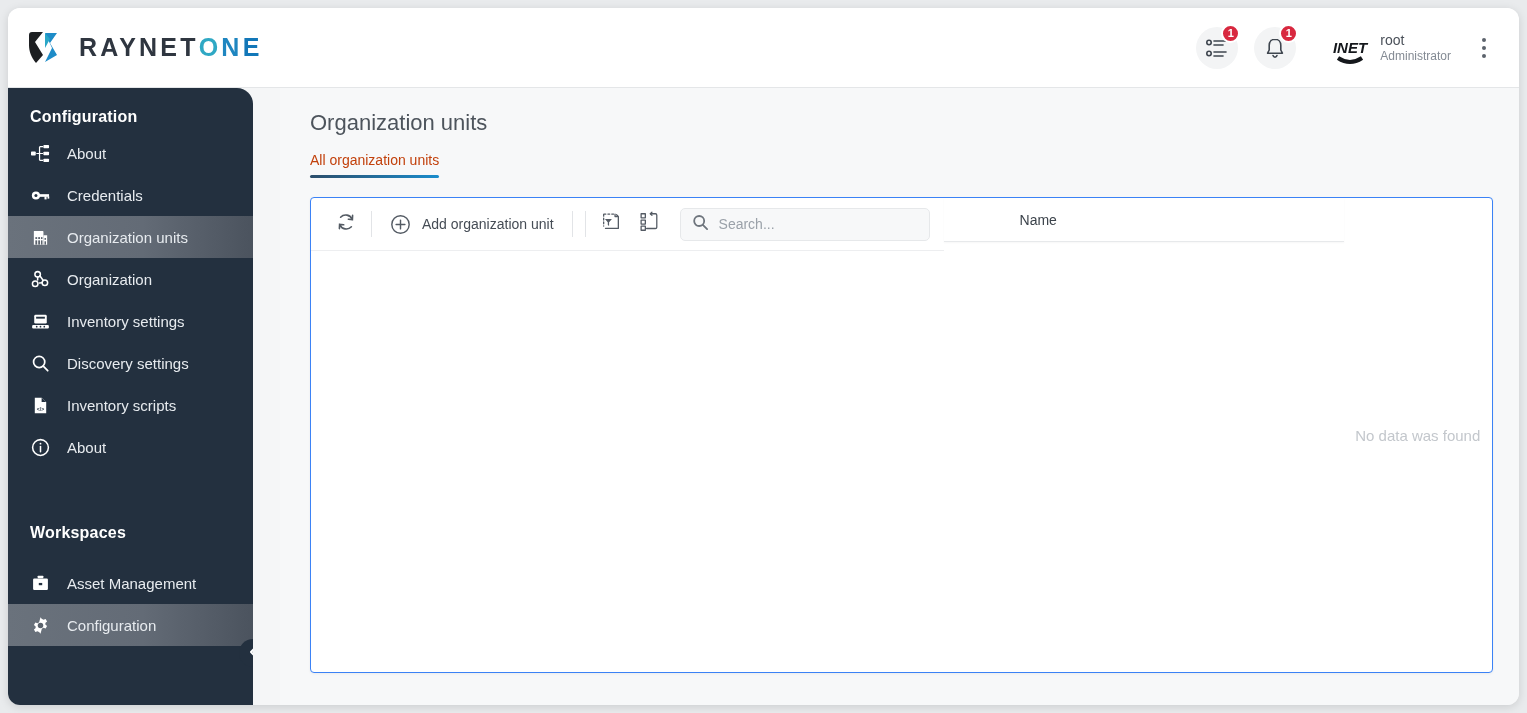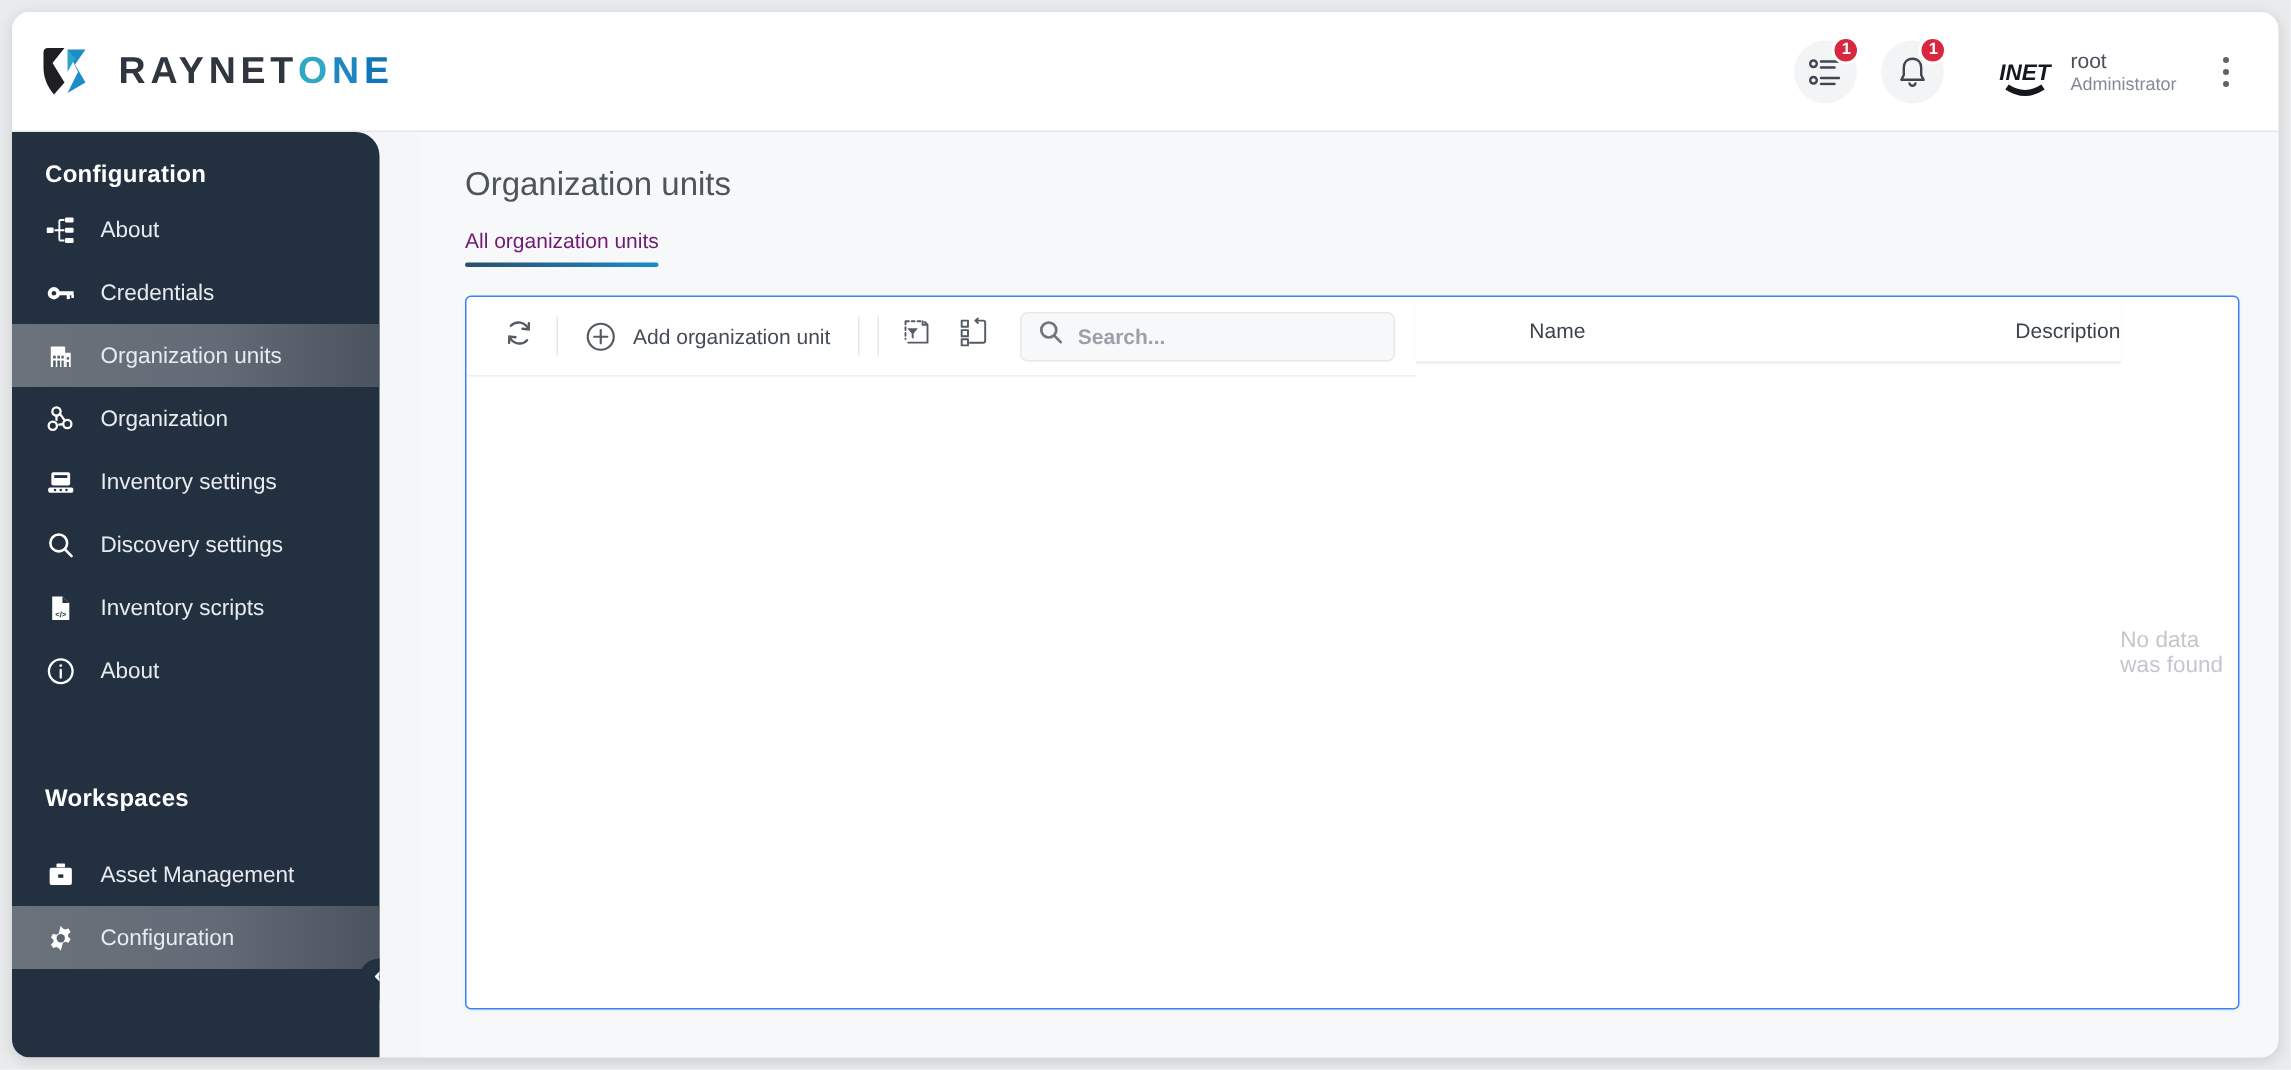--- a/index.html
+++ b/index.html
@@ -172,21 +172,21 @@
   }
   #page-title {
     font-size: 22px;
     color: #4d545c;
     font-weight: 400;
     margin-bottom: 16px;
   }
   .tabs { display: flex; gap: 26px; border-bottom: 0; }
   .tab {
     font-size: 14px;
-    color: #701a75;
+    color: #c2410c;
     padding-bottom: 10px;
     cursor: pointer;
     position: relative;
   }
   .tab.active::after {
     content: "";
     position: absolute;
     left: 0; right: 0; bottom: 0;
     height: 3px;
     background: linear-gradient(90deg, #2c4e6b 0%, #1a8ccc 100%);
@@ -247,21 +247,20 @@
     border-radius: 5px;
     padding: 0 11px;
     margin-left: 12px;
   }
   #search-input {
     border: 0; outline: 0; background: transparent;
     font-size: 14px;
     color: #444a52;
     width: 100%;
     font-family: "Liberation Sans", sans-serif;
-    font-weight: bold;
   }
   #search-input::placeholder { color: #9aa1a9; }
 
   
   #table-head {
     height: 44px;
     display: flex;
     align-items: center;
     border-bottom: 1px solid #e7e9eb;
     box-shadow: 0 1px 2px rgba(0,0,0,0.035);
@@ -580,21 +579,20 @@
                 <circle cx="7.6" cy="7.4" r="5.3"></circle>
                 <line x1="11.5" y1="11.4" x2="16" y2="16" stroke-linecap="round"></line>
               </svg>
             </span>
             <input id="search-input" type="text" placeholder="Search..." style="">
           </div>
         </div>
 
         <div id="table-head">
           <div class="th name">Name</div>
-          <div class="th desc">Description</div>
         </div>
 
         <div id="table-body">
           <div id="empty-msg">No data was found</div>
         </div>
 
       </section>
     </main>
 
   </div>

